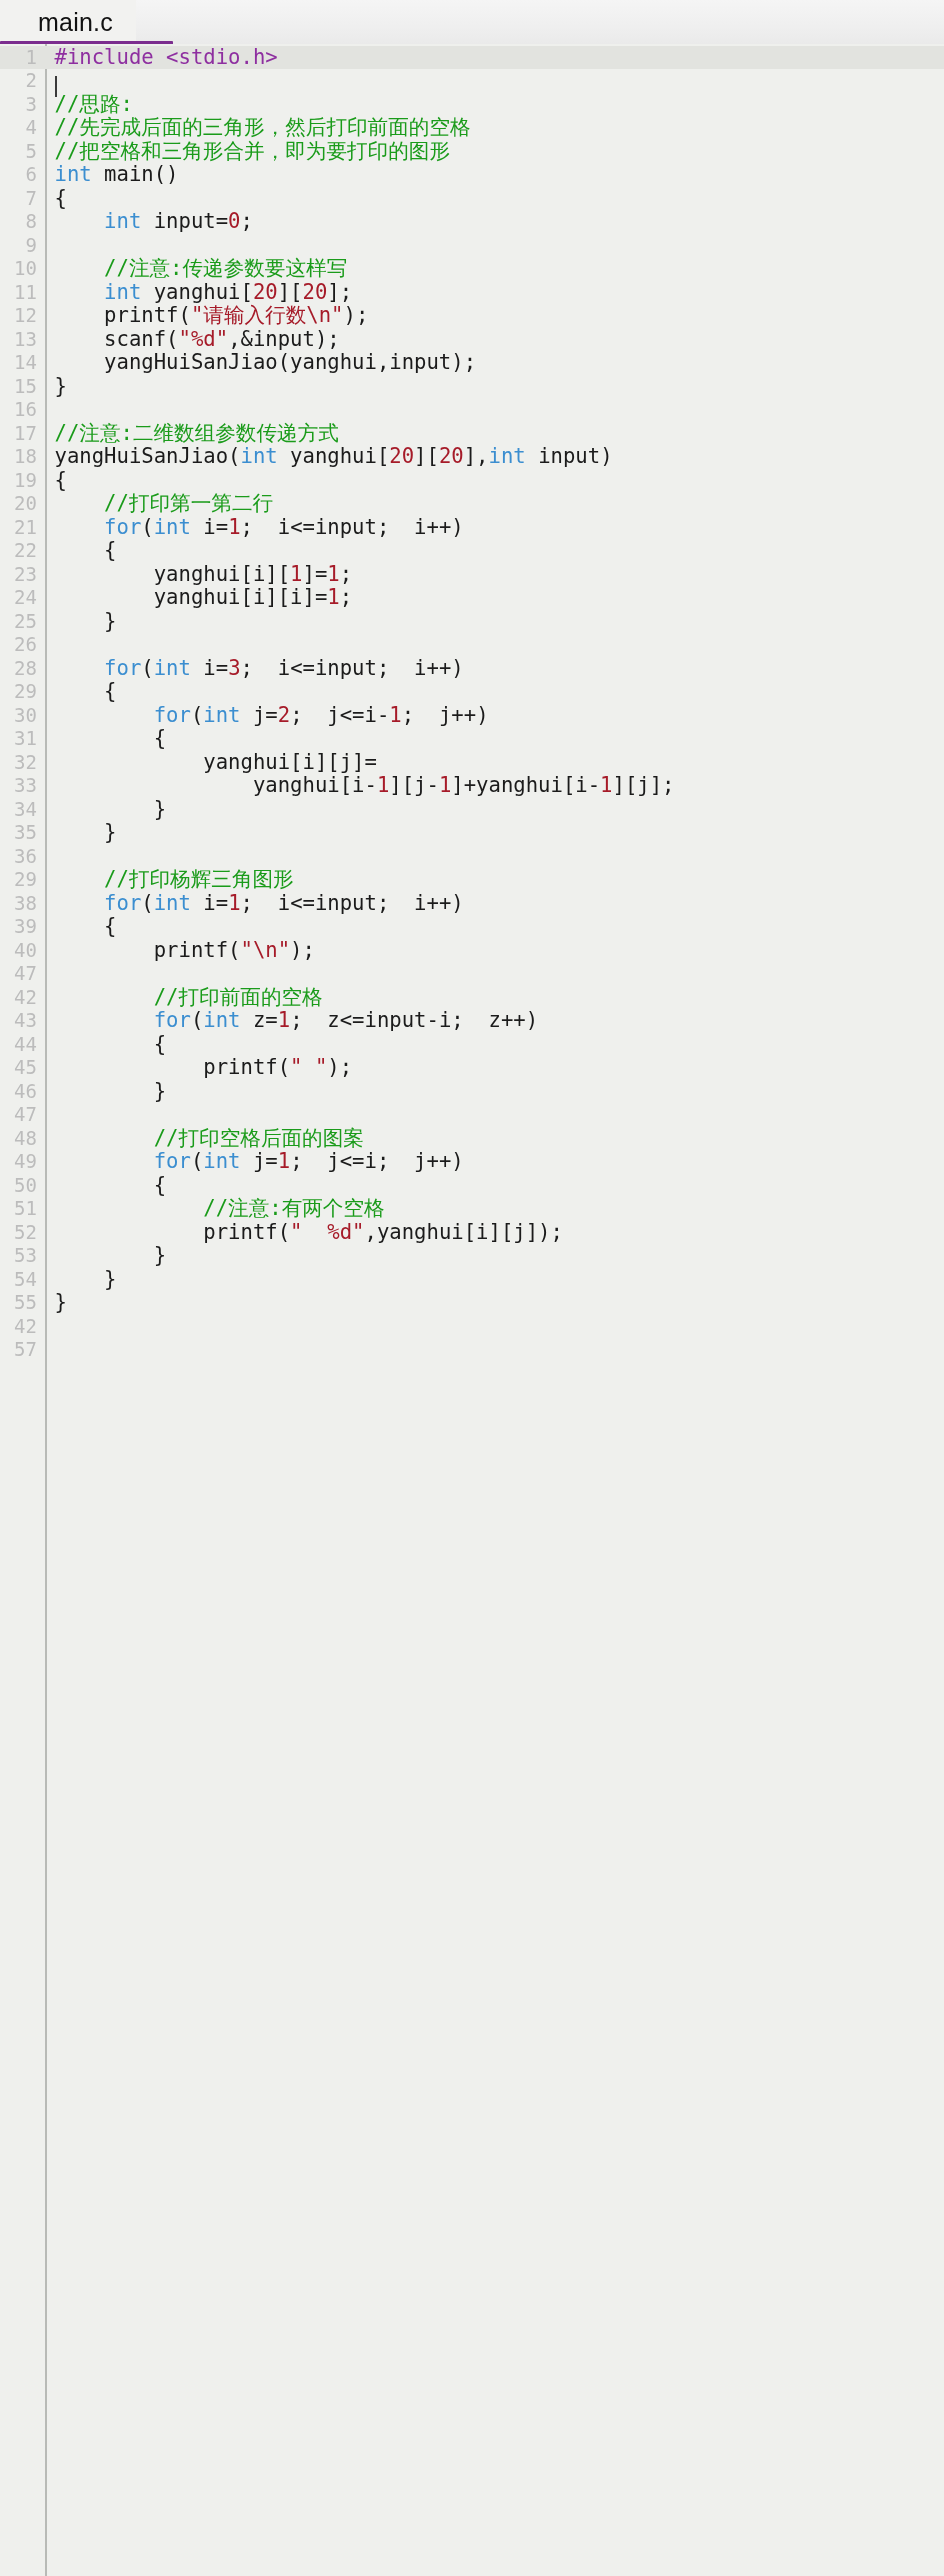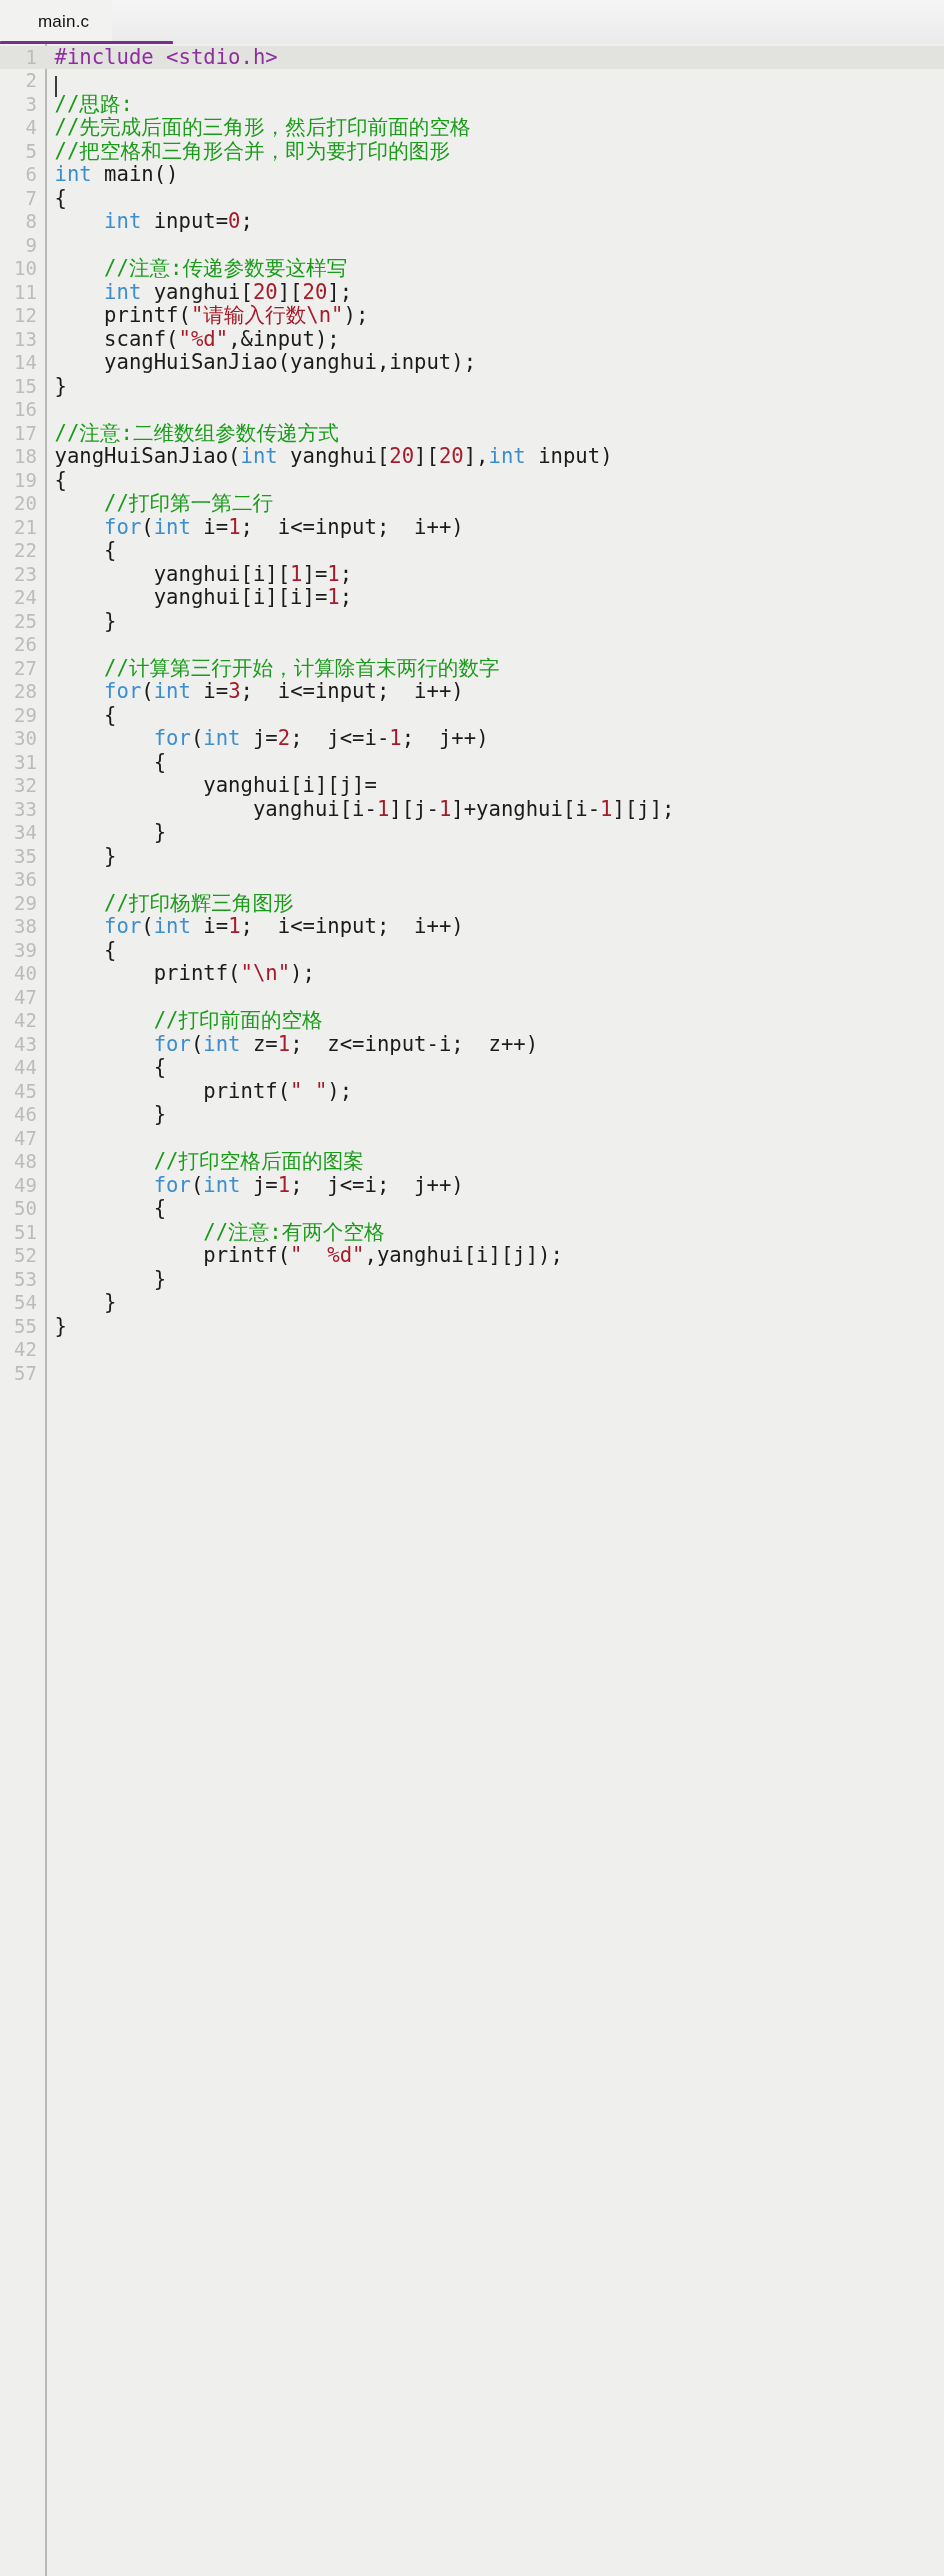--- a/index.html
+++ b/index.html
@@ -25,21 +25,21 @@
     left: 0px; top: 0px;
     height: 44px;
     display: flex;
     align-items: center;
     padding: 0 23px 0 38px;
     background: #f2f2f0;
     cursor: pointer;
   }
   #tab-active .tab-label {
     font-family: "Liberation Sans", sans-serif;
-    font-size: 17px;
+    font-size: 25px;
     color: #111111;
     letter-spacing: 0.2px;
     white-space: nowrap;
   }
   #tab-underline {
     position: absolute;
     left: 0; top: 41px;
     width: 173px; height: 5.2px;
     background: #7b2d8e;
     border-radius: 0.9px;
@@ -150,21 +150,20 @@
       <div class="row"><span class="ln">17</span><span class="code"><span class="t-cmt">//注意:二维数组参数传递方式</span></span></div>
       <div class="row"><span class="ln">18</span><span class="code"><span class="t-id">yangHuiSanJiao(</span><span class="t-kw">int</span><span class="t-id"> yanghui[</span><span class="t-num">20</span><span class="t-id">][</span><span class="t-num">20</span><span class="t-id">],</span><span class="t-kw">int</span><span class="t-id"> input)</span></span></div>
       <div class="row"><span class="ln">19</span><span class="code"><span class="t-pun">{</span></span></div>
       <div class="row"><span class="ln">20</span><span class="code"><span class="t-pun">    </span><span class="t-cmt">//打印第一第二行</span></span></div>
       <div class="row"><span class="ln">21</span><span class="code"><span class="t-pun">    </span><span class="t-kw">for</span><span class="t-pun">(</span><span class="t-kw">int</span><span class="t-id"> i=</span><span class="t-num">1</span><span class="t-id">;  i&lt;=input;  i++)</span></span></div>
       <div class="row"><span class="ln">22</span><span class="code"><span class="t-pun">    {</span></span></div>
       <div class="row"><span class="ln">23</span><span class="code"><span class="t-pun">        </span><span class="t-id">yanghui[i][</span><span class="t-num">1</span><span class="t-id">]=</span><span class="t-num">1</span><span class="t-pun">;</span></span></div>
       <div class="row"><span class="ln">24</span><span class="code"><span class="t-pun">        </span><span class="t-id">yanghui[i][i]=</span><span class="t-num">1</span><span class="t-pun">;</span></span></div>
       <div class="row"><span class="ln">25</span><span class="code"><span class="t-pun">    }</span></span></div>
       <div class="row"><span class="ln">26</span><span class="code"></span></div>
-      <div class="row"><span class="ln">27</span><span class="code"><span class="t-pun">    </span><span class="t-cmt">//计算第三行开始，计算除首末两行的数字</span></span></div>
       <div class="row"><span class="ln">28</span><span class="code"><span class="t-pun">    </span><span class="t-kw">for</span><span class="t-pun">(</span><span class="t-kw">int</span><span class="t-id"> i=</span><span class="t-num">3</span><span class="t-id">;  i&lt;=input;  i++)</span></span></div>
       <div class="row"><span class="ln">29</span><span class="code"><span class="t-pun">    {</span></span></div>
       <div class="row"><span class="ln">30</span><span class="code"><span class="t-pun">        </span><span class="t-kw">for</span><span class="t-pun">(</span><span class="t-kw">int</span><span class="t-id"> j=</span><span class="t-num">2</span><span class="t-id">;  j&lt;=i-</span><span class="t-num">1</span><span class="t-id">;  j++)</span></span></div>
       <div class="row"><span class="ln">31</span><span class="code"><span class="t-pun">        {</span></span></div>
       <div class="row"><span class="ln">32</span><span class="code"><span class="t-pun">            </span><span class="t-id">yanghui[i][j]=</span></span></div>
       <div class="row"><span class="ln">33</span><span class="code"><span class="t-pun">                </span><span class="t-id">yanghui[i-</span><span class="t-num">1</span><span class="t-id">][j-</span><span class="t-num">1</span><span class="t-id">]+yanghui[i-</span><span class="t-num">1</span><span class="t-id">][j];</span></span></div>
       <div class="row"><span class="ln">34</span><span class="code"><span class="t-pun">        }</span></span></div>
       <div class="row"><span class="ln">35</span><span class="code"><span class="t-pun">    }</span></span></div>
       <div class="row"><span class="ln">36</span><span class="code"></span></div>
       <div class="row"><span class="ln">29</span><span class="code"><span class="t-pun">    </span><span class="t-cmt">//打印杨辉三角图形</span></span></div>

